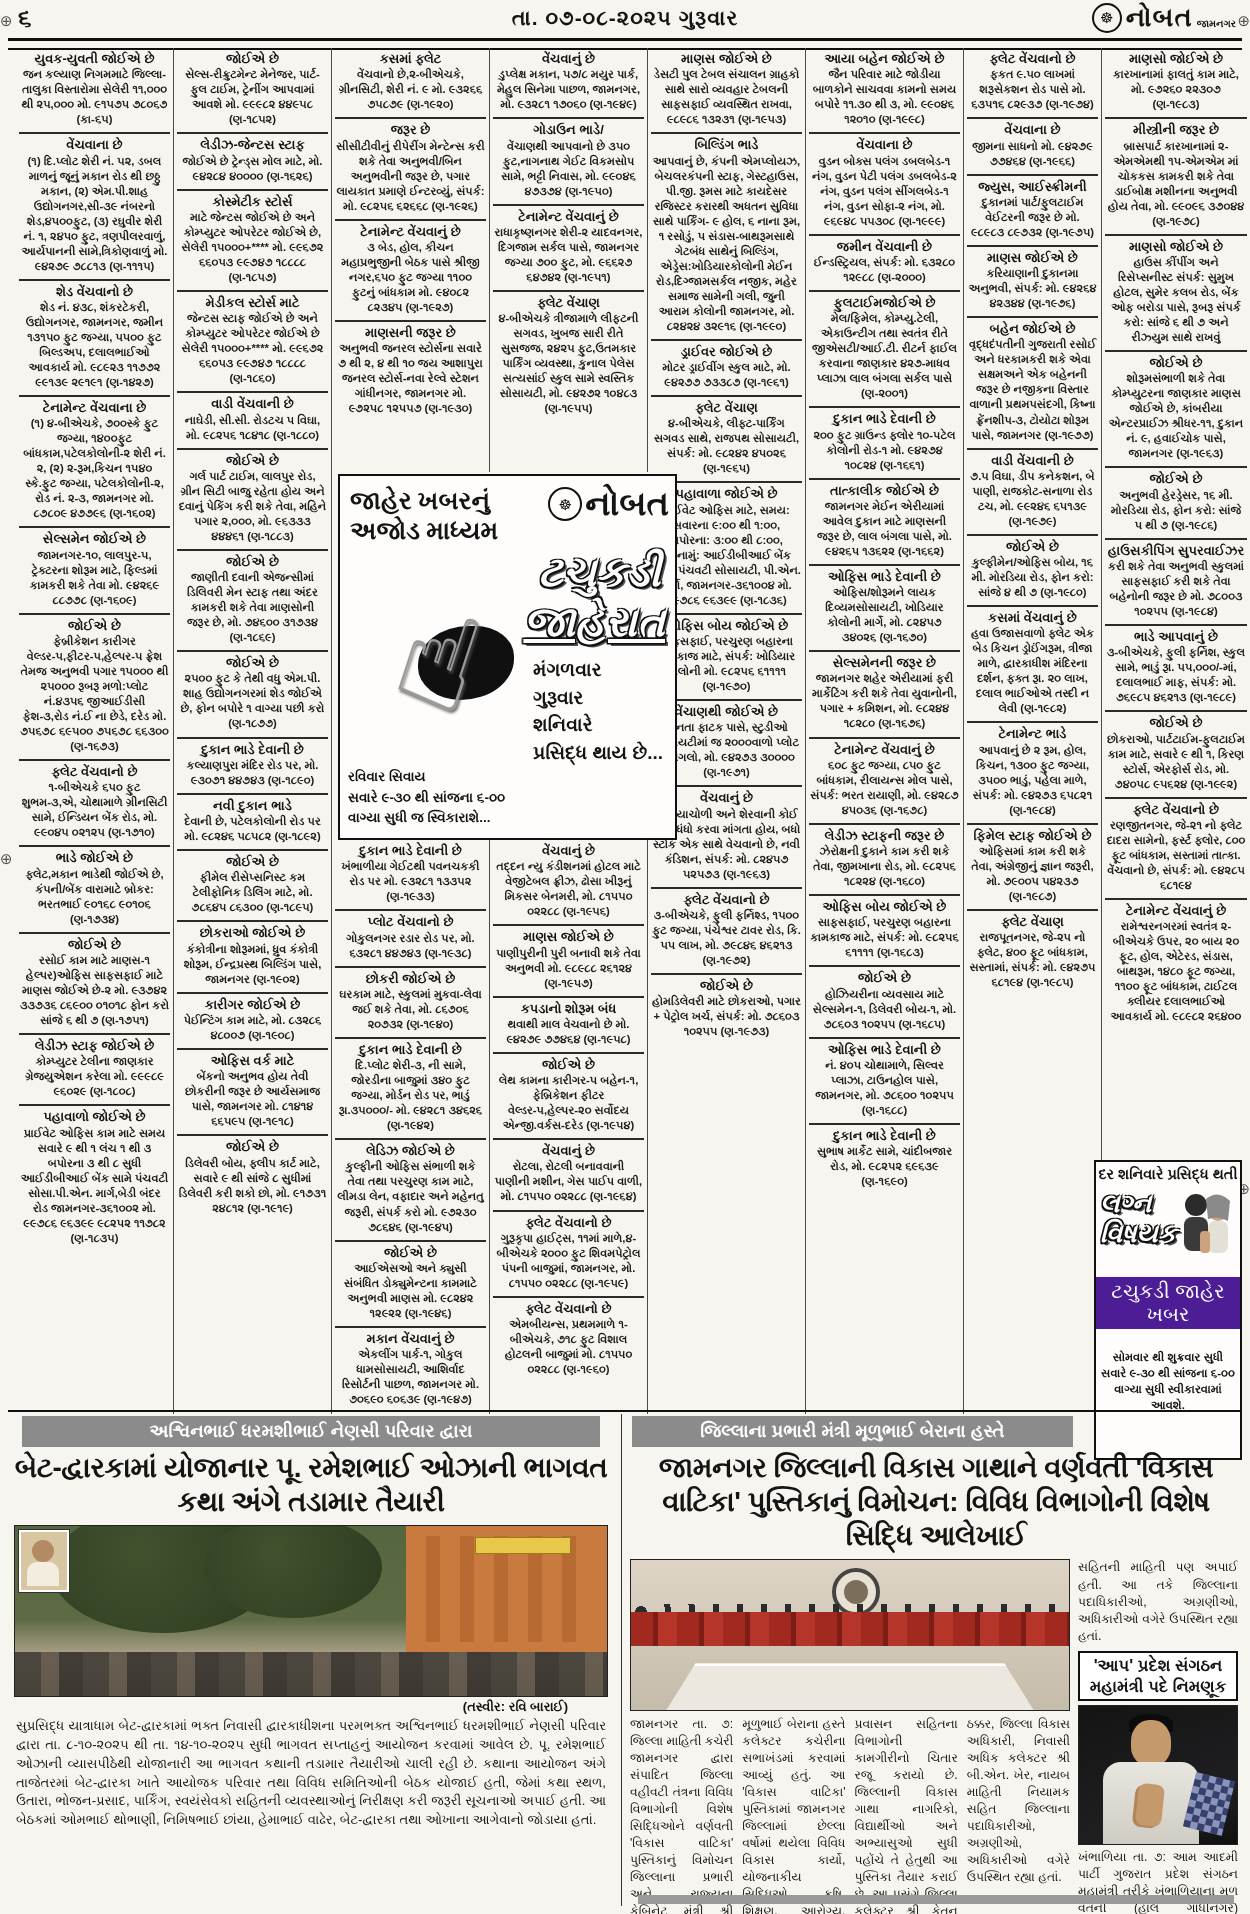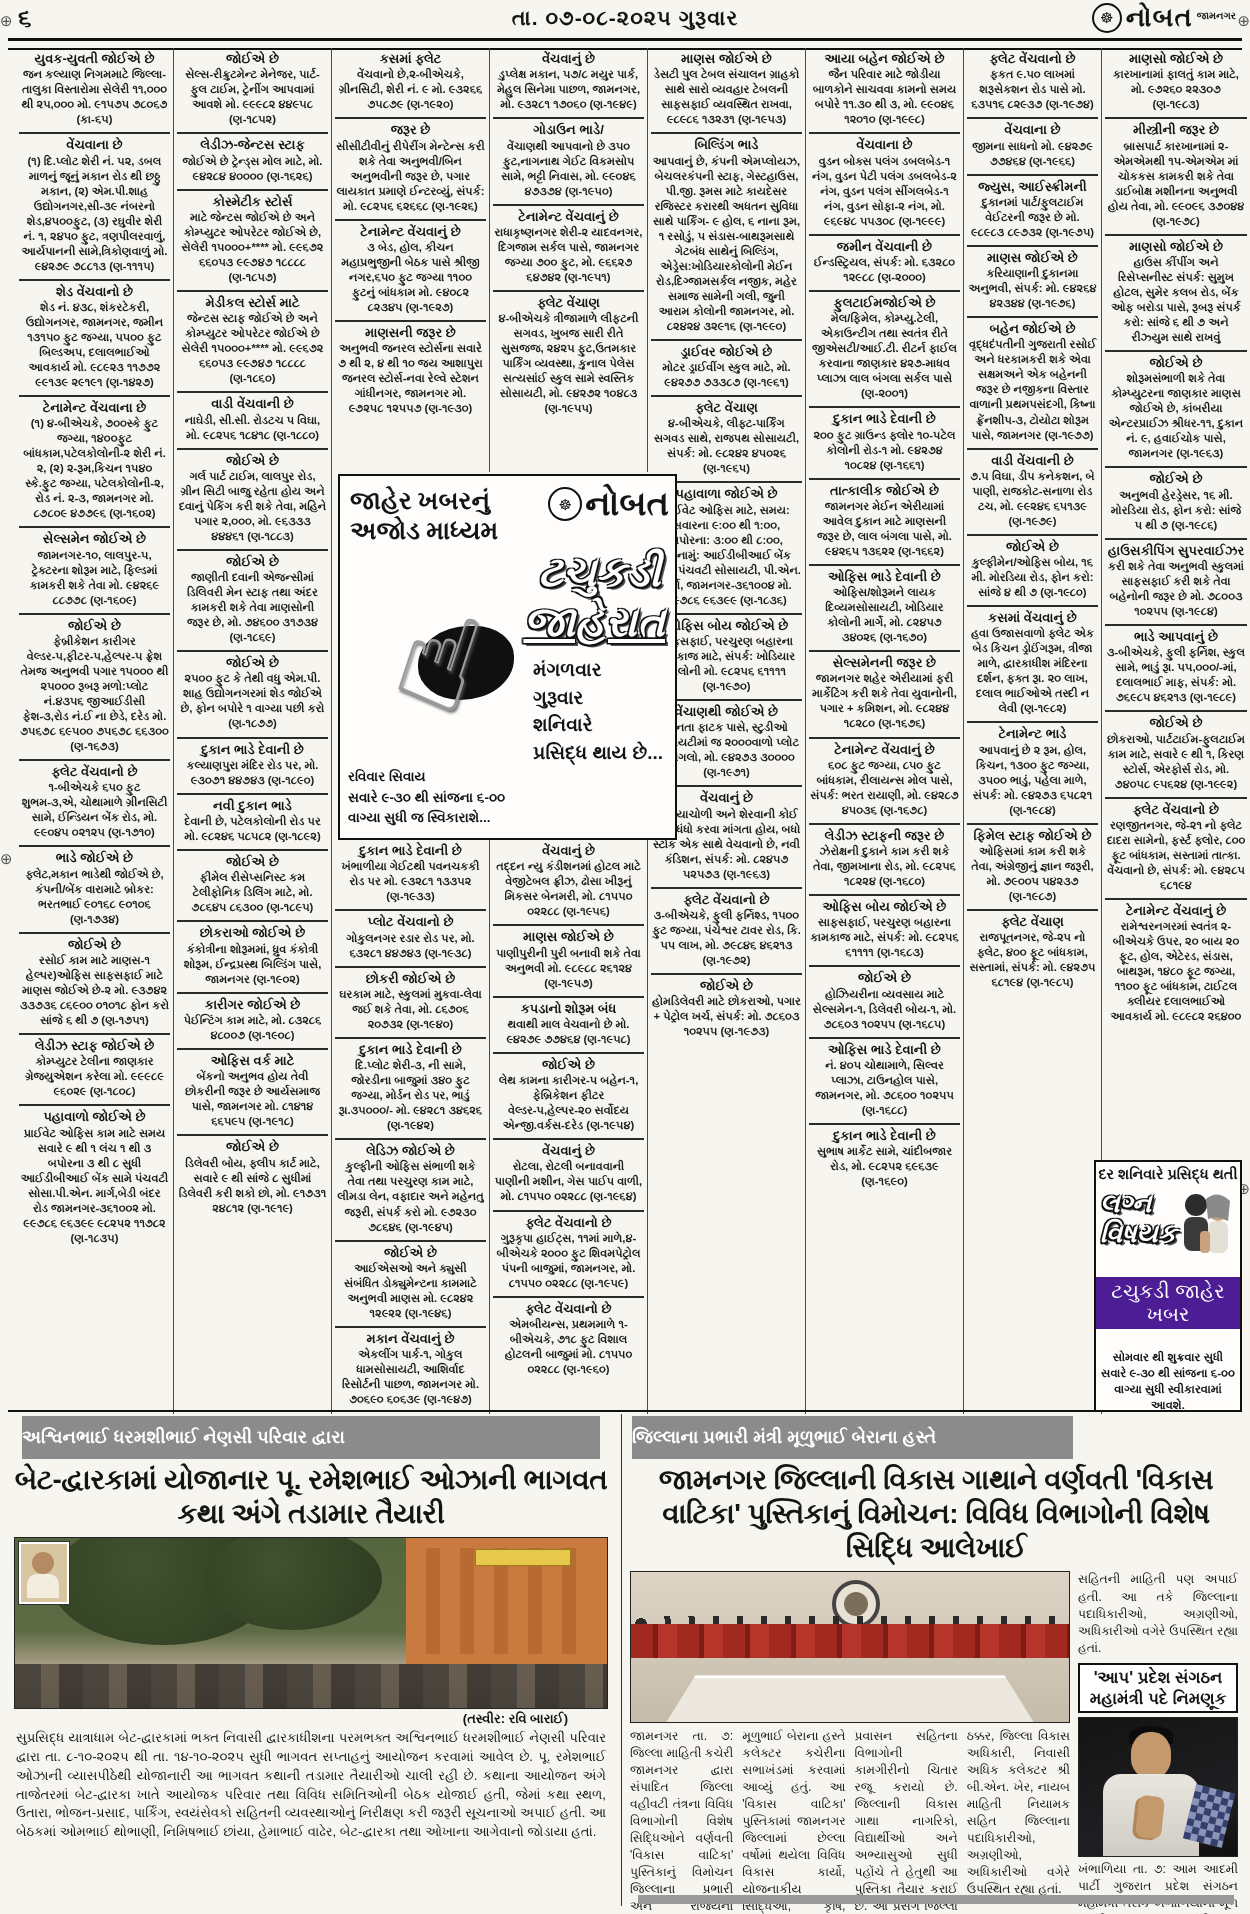--- a/index.html
+++ b/index.html
@@ -5,21 +5,21 @@
   html,body{margin:0;padding:0;}
   body{width:1250px;height:1914px;position:relative;background:#f7f5ef;color:#141414;
        font-family:"Liberation Sans","DejaVu Sans",sans-serif;overflow:hidden;}
   
   .masthead{position:absolute;top:0;left:8px;right:8px;height:36px;}
   .pageno{position:absolute;left:10px;top:4px;font-size:24px;font-weight:bold;}
   .dateline{position:absolute;left:0;right:0;top:6px;text-align:center;font-size:21px;font-weight:bold;letter-spacing:1px;}
   .brand{position:absolute;right:6px;top:2px;display:flex;align-items:center;gap:4px;}
   .emblem{width:26px;height:26px;border:2.5px solid #111;border-radius:50%;display:flex;align-items:center;justify-content:center;font-size:15px;line-height:1;}
   .brandname{font-size:26px;font-weight:bold;letter-spacing:1px;}
-  .brandsub{font-size:10px;font-weight:bold;align-self:flex-end;margin-bottom:11px;}
+  .brandsub{font-size:10px;font-weight:bold;align-self:flex-end;margin-bottom:3px;}
   .toprule{position:absolute;top:38px;left:8px;right:8px;height:7px;border-top:3px solid #111;border-bottom:2px solid #111;}
   
   #cls{position:absolute;top:48px;left:16px;width:1234px;height:1366px;overflow:hidden;}
   .col-seg{position:absolute;overflow:hidden;border-right:1px solid #4a4a4a;padding:0 3px;box-sizing:border-box;}
   .col-seg.noline{border-right:none;}
   .ad{border-bottom:2px solid #2b2b2b;padding:3px 1px 5px;text-align:center;}
   .ad:last-child{border-bottom:none;}
   .ad-t{font-size:13px;font-weight:bold;line-height:1.25;}
   .ad-b{font-size:11.3px;font-weight:bold;line-height:1.33;color:#1d1d1d;}
   
@@ -30,32 +30,32 @@
   .cp-brandname{font-size:34px;font-weight:bold;}
   .outline{color:#fff;font-weight:bold;font-style:italic;
      text-shadow:-1.5px -1.5px 0 #111,1.5px -1.5px 0 #111,-1.5px 1.5px 0 #111,1.5px 1.5px 0 #111,3px 3px 0 #555;}
   .cp-sty1{position:absolute;right:14px;top:72px;font-size:42px;}
   .cp-sty2{position:absolute;right:10px;top:122px;font-size:42px;text-decoration:underline;}
   .cp-days{position:absolute;right:12px;top:180px;font-size:19px;font-weight:bold;text-align:left;line-height:1.45;}
   .cp-blob{position:absolute;left:78px;top:150px;width:96px;height:74px;background:#101010;border-radius:55% 42% 58% 46%;}
   .cp-hand{position:absolute;left:60px;top:108px;font-size:130px;color:#9a9a9a;text-shadow:2px 2px 3px #555;transform:rotate(18deg);}
   .cp-note{position:absolute;left:8px;bottom:10px;font-size:13.5px;font-weight:bold;line-height:1.5;}
   
-  #wpromo{position:absolute;left:1086px;top:1112px;width:148px;height:252px;border:2.5px solid #111;background:#fefdfb;box-sizing:border-box;text-align:center;overflow:hidden;}
+  #wpromo{position:absolute;left:1086px;top:1112px;width:148px;height:300px;border:2.5px solid #111;background:#fefdfb;box-sizing:border-box;text-align:center;overflow:hidden;}
   .wp-top{font-size:14.5px;font-weight:bold;padding:4px 2px 2px;}
   .wp-art{position:relative;height:92px;}
   .wp-sty{position:absolute;left:4px;top:4px;text-align:left;font-size:26px;line-height:1.15;}
   .wp-couple{position:absolute;right:4px;top:2px;}
   .wp-bar{background:#4c1d95;color:#fff;font-size:20px;font-weight:normal;padding:3px 0;}
   .wp-note{font-size:11.5px;font-weight:bold;line-height:1.4;padding:20px 3px;}
   
   #news{position:absolute;top:1414px;left:8px;width:1234px;height:492px;}
   .bigrule{position:absolute;top:-4px;left:0;right:0;border-top:2.5px solid #111;}
   .vdiv{position:absolute;left:613px;top:0;bottom:0;border-left:1.5px solid #333;}
-  .kicker{background:#8b8b8b;color:#fff;font-size:18px;font-weight:bold;text-align:left;padding:11px 0;}
+  .kicker{background:#8b8b8b;color:#fff;font-size:18px;font-weight:bold;text-align:center;padding:5px 0;}
   .headline{font-size:28px;font-weight:bold;text-align:center;line-height:1.22;margin:4px 2px 6px;letter-spacing:-.5px;}
   .newsL{position:absolute;left:0;top:0;width:606px;}
   .newsL .kicker{margin:2px 14px;}
   .photoL{position:relative;height:170px;margin:2px 6px;border:1px solid #222;background:linear-gradient(180deg,#55663f 0%,#5e6b44 55%,#b4a68f 78%,#8f8573 100%);overflow:hidden;}
   .treeblob{position:absolute;border-radius:50%;background:radial-gradient(circle at 40% 35%,#41522f,#2c3a1e);}
   .bldg{position:absolute;right:0;top:0;width:34%;height:74%;background:#c97b3f;}
   .bldg:before{content:"";position:absolute;inset:8% 10%;background:repeating-linear-gradient(90deg,#a85d28 0 14px,#c97b3f 14px 34px);opacity:.55;}
   .ybanner{position:absolute;right:6%;top:6%;width:16%;height:9%;background:#e8c84a;border:1px solid #9a7b1a;}
   .crowd{position:absolute;left:0;right:0;bottom:0;height:26%;background:repeating-linear-gradient(90deg,#3a3630 0 26px,#5a5146 26px 44px,#2e2a26 44px 68px);opacity:.85;}
   .inset{position:absolute;left:4px;top:4px;width:46px;height:58px;background:#d8c5a2;border:2px solid #fff;box-shadow:0 0 0 1px #333;}

